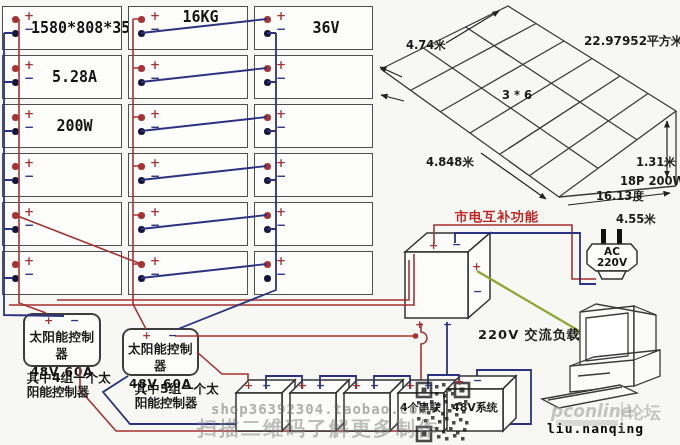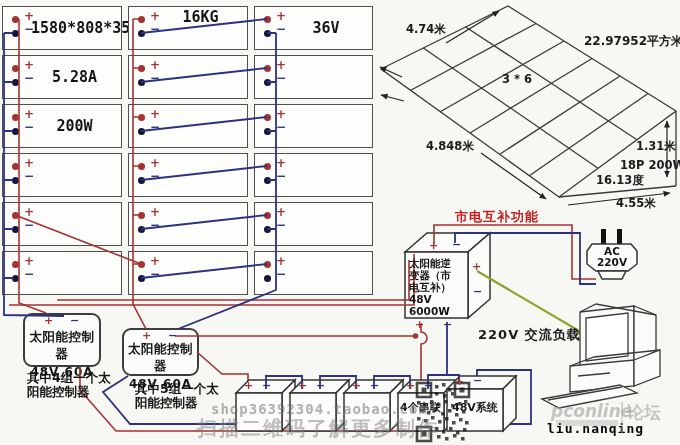--- a/index.html
+++ b/index.html
@@ -49,21 +49,21 @@
   #wm-forum{left:551px;top:401px;font-size:17px;color:rgba(160,160,160,0.6);font-style:italic;}
   #wm-forum-word{left:627px;top:401px;font-size:17px;color:rgba(160,160,160,0.6);}
   .wm-bar{position:absolute;left:556px;top:420px;width:62px;height:6px;
           background:rgba(150,150,150,0.3);}
   .wm-div{position:absolute;left:621px;top:402px;width:2px;height:32px;
           background:rgba(160,160,160,0.4);}
   #author{left:547px;top:421px;font-size:13px;letter-spacing:1px;color:#050505;
           font-family:"DejaVu Sans Mono",monospace;}
   #grid-tie-title{left:455px;top:208px;font-size:13px;color:var(--title-red,#c42222);letter-spacing:1px;}
   #load-label{left:478px;top:326px;font-size:13px;letter-spacing:1px;}
-  .sol{font-size:11.5px;}
+  .sol{font-size:11.5px;margin-top:16px;}
 
   
   .wr{stroke:var(--wire-red,#a63232);stroke-width:1.6;fill:none;}
   .wb{stroke:var(--wire-blue,#2b3380);stroke-width:1.8;fill:none;}
   .sg{stroke:#3a3a3a;stroke-width:1.3;fill:none;}
   .dim{stroke:#222;stroke-width:1.2;fill:none;}
   .shape{fill:#fcfcfa;stroke:#333;stroke-width:1.5;}
   .gw{stroke:var(--green,#8ea52f);stroke-width:2.2;fill:none;}
   .tmr{fill:var(--wire-red,#a63232);font:bold 11px "DejaVu Sans",sans-serif;}
   .tmb{fill:var(--wire-blue,#2b3380);font:bold 11px "DejaVu Sans",sans-serif;}
@@ -396,27 +396,20 @@
     <div class="lbl" style="left:584px;top:33px;font-size:12px;">22.97952平方米</div>
     <div class="lbl sol" style="left:502px;top:72px;">3 * 6</div>
     <div class="lbl sol" style="left:426px;top:139px;">4.848米</div>
     <div class="lbl sol" style="left:636px;top:139px;">1.31米</div>
     <div class="lbl sol" style="left:620px;top:158px;">18P 200W</div>
     <div class="lbl sol" style="left:596px;top:173px;">16.13度</div>
     <div class="lbl sol" style="left:616px;top:196px;">4.55米</div>
 
     <div class="lbl" id="grid-tie-title">市电互补功能</div>
 
-    <div class="inv-text">
-      <div>太阳能逆</div>
-      <div>变器（市</div>
-      <div>电互补）</div>
-      <div>48V</div>
-      <div>6000W</div>
-    </div>
 
     <div class="plug-text" style="top:245px;">AC</div>
     <div class="plug-text" style="top:256px;">220V</div>
 
     <div class="note" style="left:27px;top:371px;">
       <div>其中4组一个太</div>
       <div>阳能控制器</div>
     </div>
     <div class="note" style="left:135px;top:382px;">
       <div>其中5组一个太</div>

